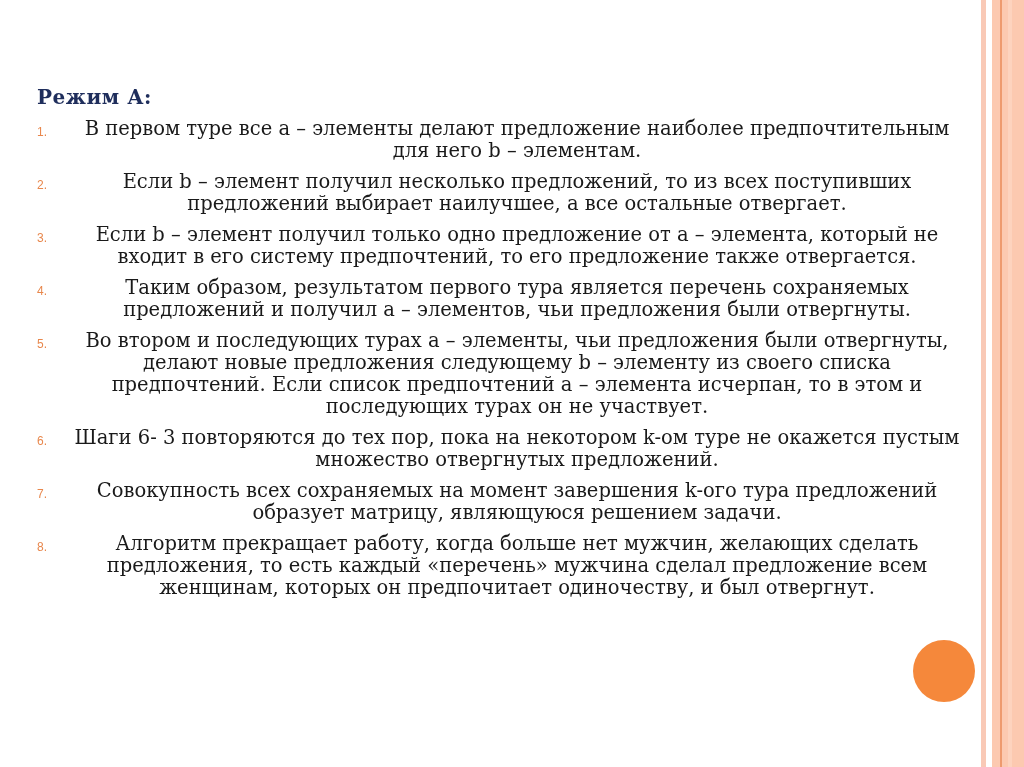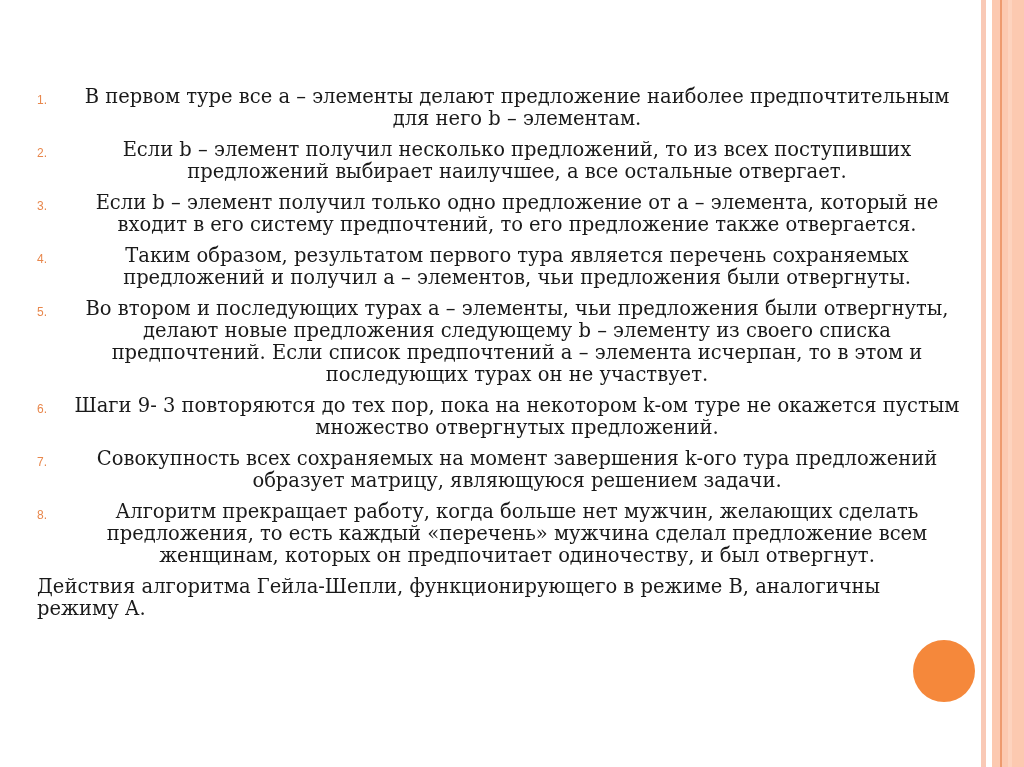--- a/index.html
+++ b/index.html
@@ -100,20 +100,21 @@
 
 <div class="slide">
 
   <div class="stripe stripe-thin"></div>
   <div class="stripe stripe-band"></div>
   <div class="stripe stripe-band-light"></div>
   <div class="stripe stripe-line"></div>
 
 
   <div class="content">
+    <div class="subhead">Режим А:</div>
 
     <ol class="items">
       <li>
         <span class="num">1.</span>
         <span class="item-text">В первом туре все а – элементы делают предложение наиболее предпочтительным для него b – элементам.</span>
       </li>
       <li>
         <span class="num">2.</span>
         <span class="item-text">Если b – элемент получил несколько предложений, то из всех поступивших предложений выбирает наилучшее, а все остальные отвергает.</span>
       </li>
@@ -124,29 +125,28 @@
       <li>
         <span class="num">4.</span>
         <span class="item-text">Таким образом, результатом первого тура является перечень сохраняемых предложений и получил а – элементов, чьи предложения были отвергнуты.</span>
       </li>
       <li>
         <span class="num">5.</span>
         <span class="item-text">Во втором и последующих турах а – элементы, чьи предложения были отвергнуты, делают новые предложения следующему b – элементу из своего списка предпочтений. Если список предпочтений а – элемента исчерпан, то в этом и последующих турах он не участвует.</span>
       </li>
       <li>
         <span class="num">6.</span>
-        <span class="item-text">Шаги 9- 3 повторяются до тех пор, пока на некотором k-ом туре не окажется пустым множество отвергнутых предложений.</span>
+        <span class="item-text">Шаги 6- 3 повторяются до тех пор, пока на некотором k-ом туре не окажется пустым множество отвергнутых предложений.</span>
       </li>
       <li>
         <span class="num">7.</span>
         <span class="item-text">Совокупность всех сохраняемых на момент завершения k-ого тура предложений образует матрицу, являющуюся решением задачи.</span>
       </li>
       <li>
         <span class="num">8.</span>
         <span class="item-text">Алгоритм прекращает работу, когда больше нет мужчин, желающих сделать предложения, то есть каждый «перечень» мужчина сделал предложение всем женщинам, которых он предпочитает одиночеству, и был отвергнут.</span>
       </li>
     </ol>
 
-    <div class="closing">Действия алгоритма Гейла-Шепли, функционирующего в режиме В, аналогичны режиму А.</div>
   </div>
 
   <div class="circle"></div>
 </div>
 
 </body></html>

